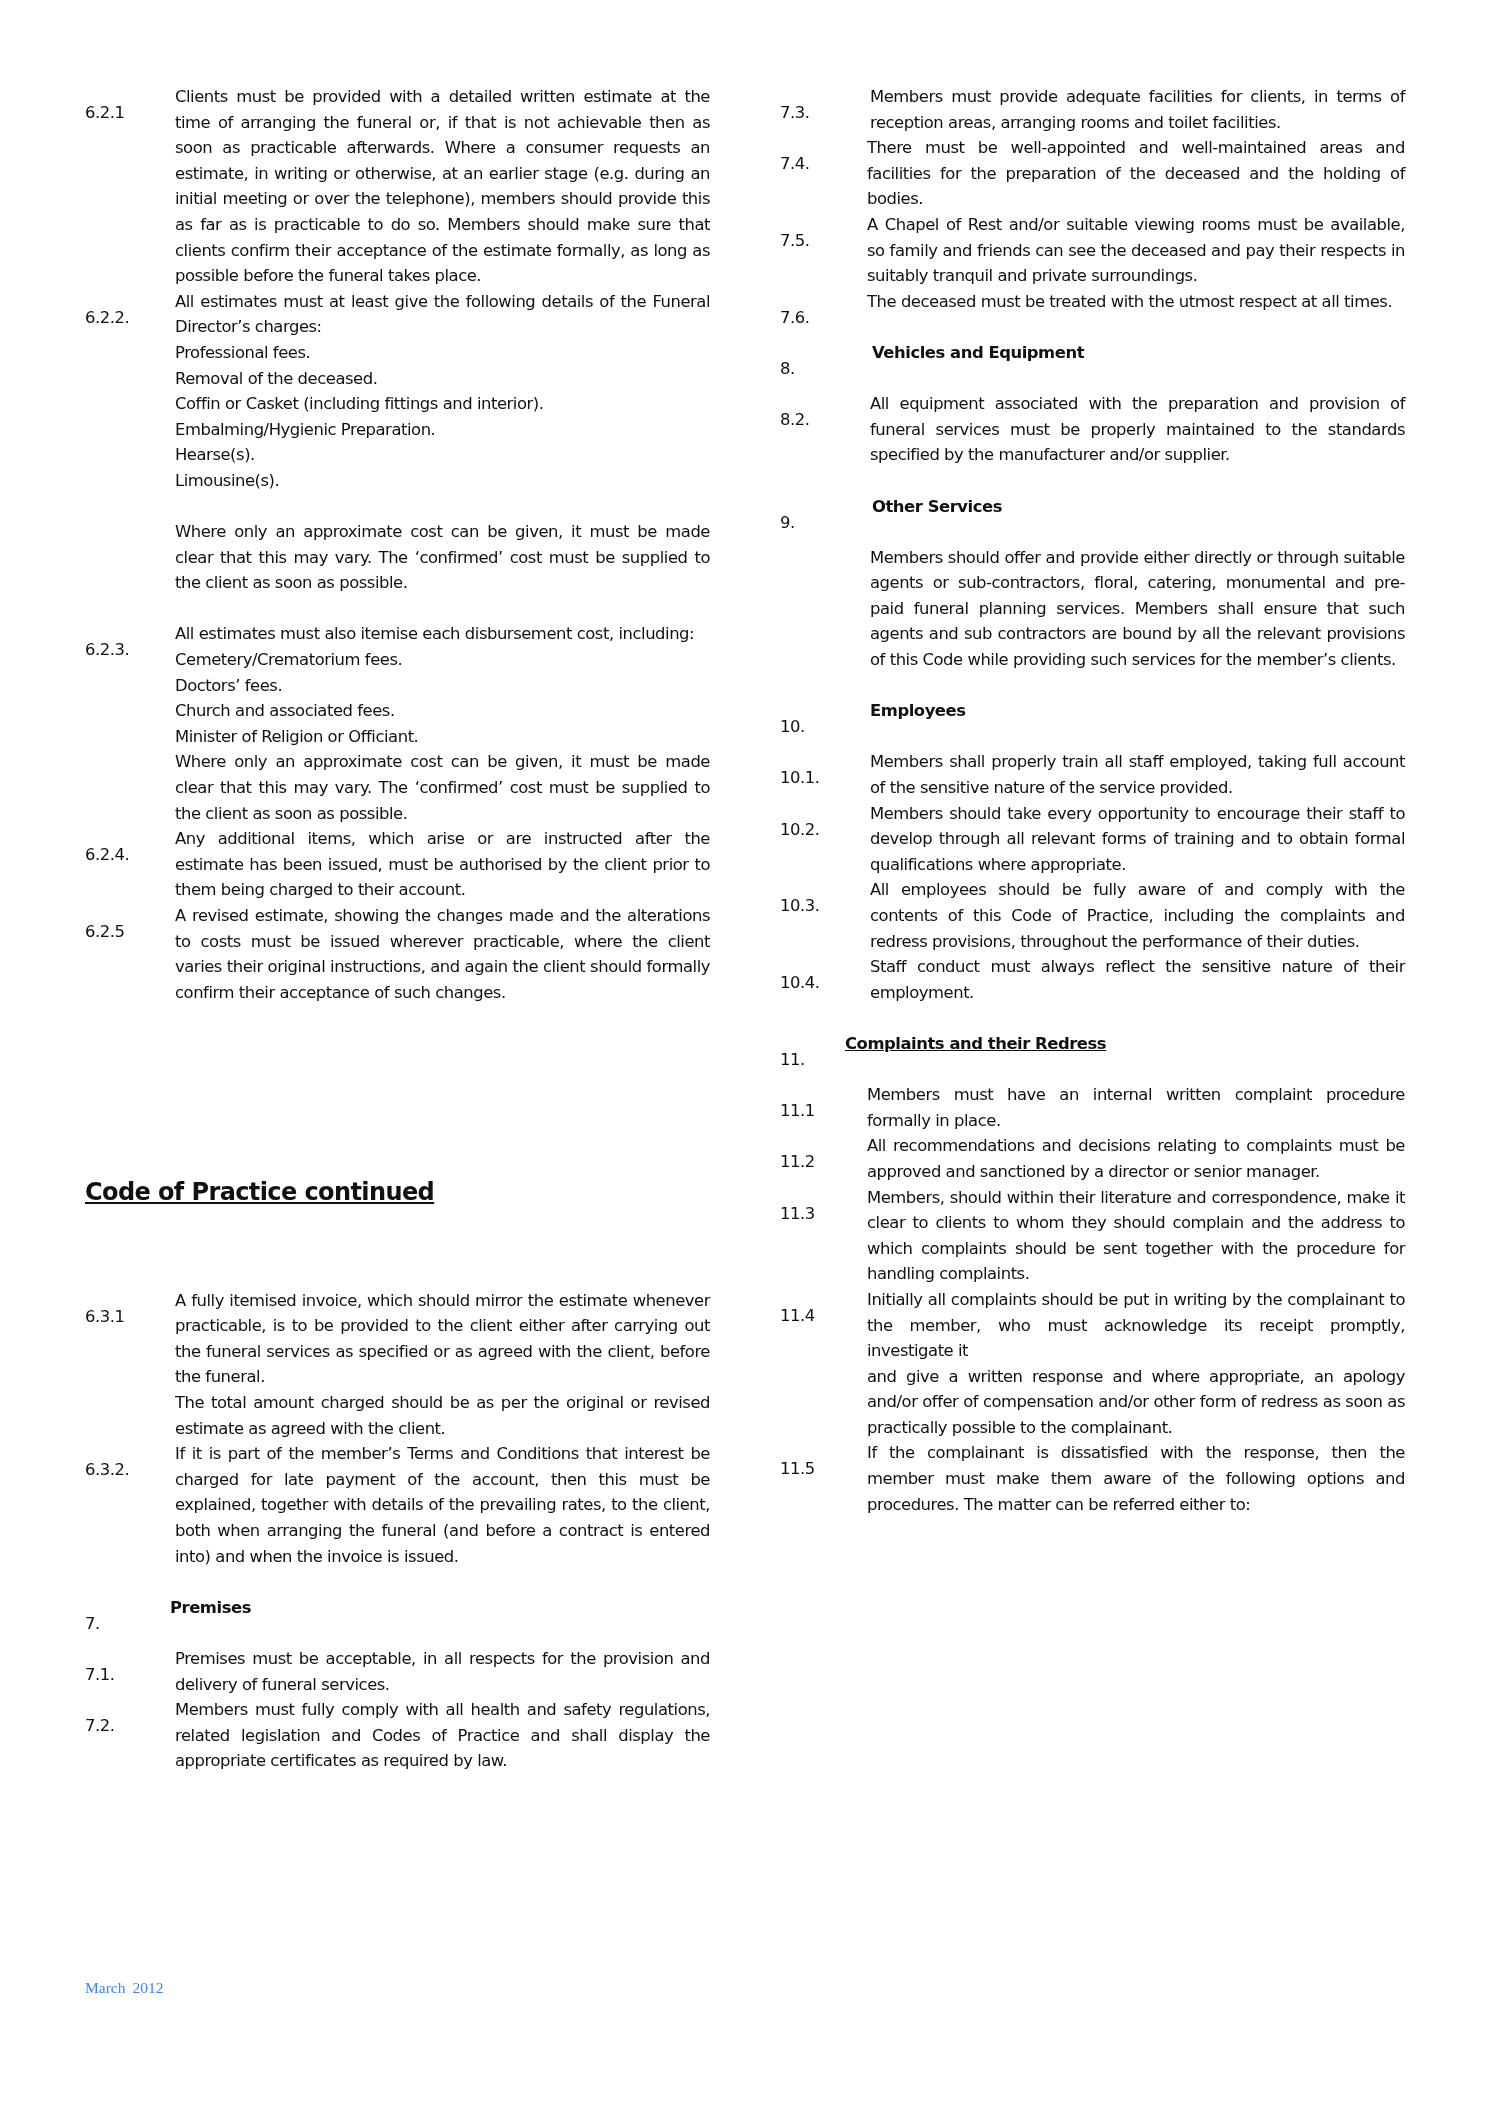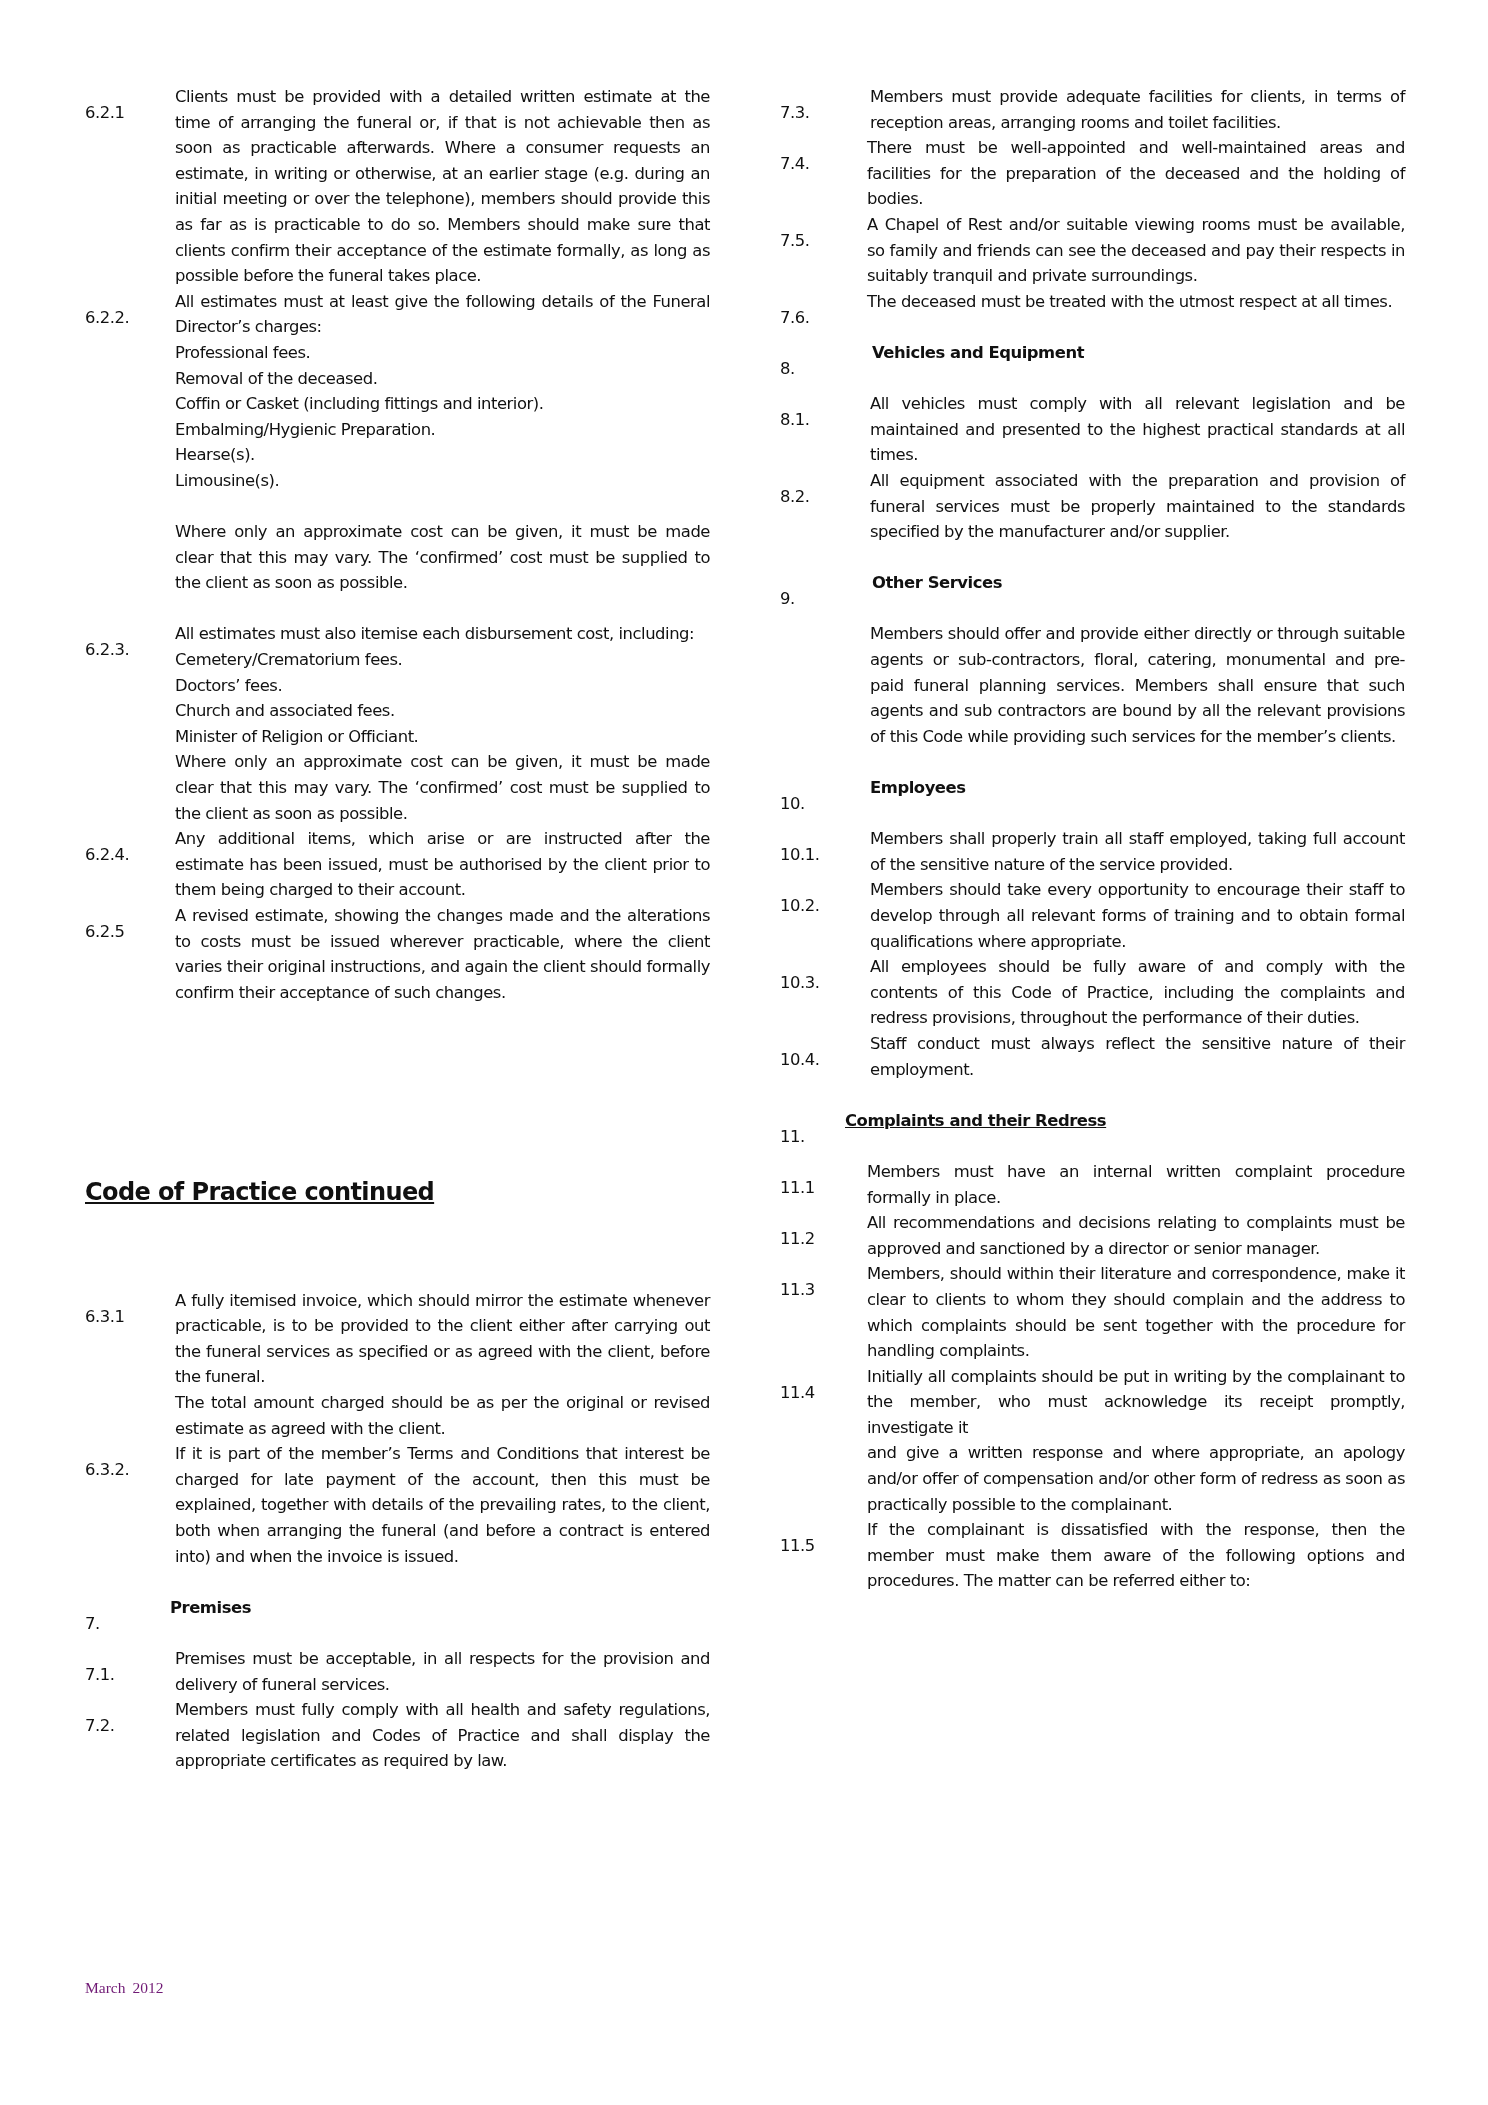--- a/index.html
+++ b/index.html
@@ -25,21 +25,21 @@
   .head.h11 .title { margin-left: 65px; text-decoration: underline; }
   .left .head .title { margin-left: 87px; }
   .heading-big {
     font-family: "DejaVu Sans", sans-serif; font-weight: bold; font-size: 24px;
     text-decoration: underline; letter-spacing: -0.6px;
     position: absolute; left: 85px; top: 1178px;
   }
   .italic { font-style: italic; }
   .footer {
     position: absolute; left: 85px; top: 1979px;
-    font-family: "Liberation Serif", serif; font-size: 15.5px; color: #701a75;
+    font-family: "Liberation Serif", serif; font-size: 15.5px; color: #3b82f6;
   }
   .footer span + span { margin-left: 7px; }
 </style>
 </head>
 <body>
 
 <div class="col left">
   <div class="p">
     <span class="num">6.2.1</span>
     <div class="body">Clients must be provided with a detailed written estimate at the time of arranging the funeral or, if that is not achievable then as soon as practicable afterwards.  Where a consumer requests an estimate, in writing or otherwise, at an earlier stage (e.g. during an initial meeting or over the telephone), members should provide this as far as is practicable to do so.  Members should make sure that clients confirm their acceptance of the estimate formally, as long as possible before the funeral takes place.</div>
@@ -128,24 +128,20 @@
     <span class="num">7.6.</span>
     <div class="body">The deceased must be treated with the utmost respect at all times.</div>
   </div>
   <div class="gap"></div>
   <div class="p head">
     <span class="num">8.</span>
     <span class="title" style="display:inline-block;">Vehicles and Equipment</span>
   </div>
   <div class="gap"></div>
   <div class="p">
-    <span class="num">8.1.</span>
-    <div class="body r73">All vehicles must comply with all relevant legislation and be maintained and presented to the highest practical standards at all times.</div>
-  </div>
-  <div class="p">
     <span class="num">8.2.</span>
     <div class="body r73">All equipment associated with the preparation and provision of funeral services must be properly maintained to the standards specified by the manufacturer and/or supplier.</div>
   </div>
   <div class="gap"></div>
   <div class="p head">
     <span class="num">9.</span>
     <span class="title" style="display:inline-block;">Other Services</span>
   </div>
   <div class="gap"></div>
   <div class="p">

